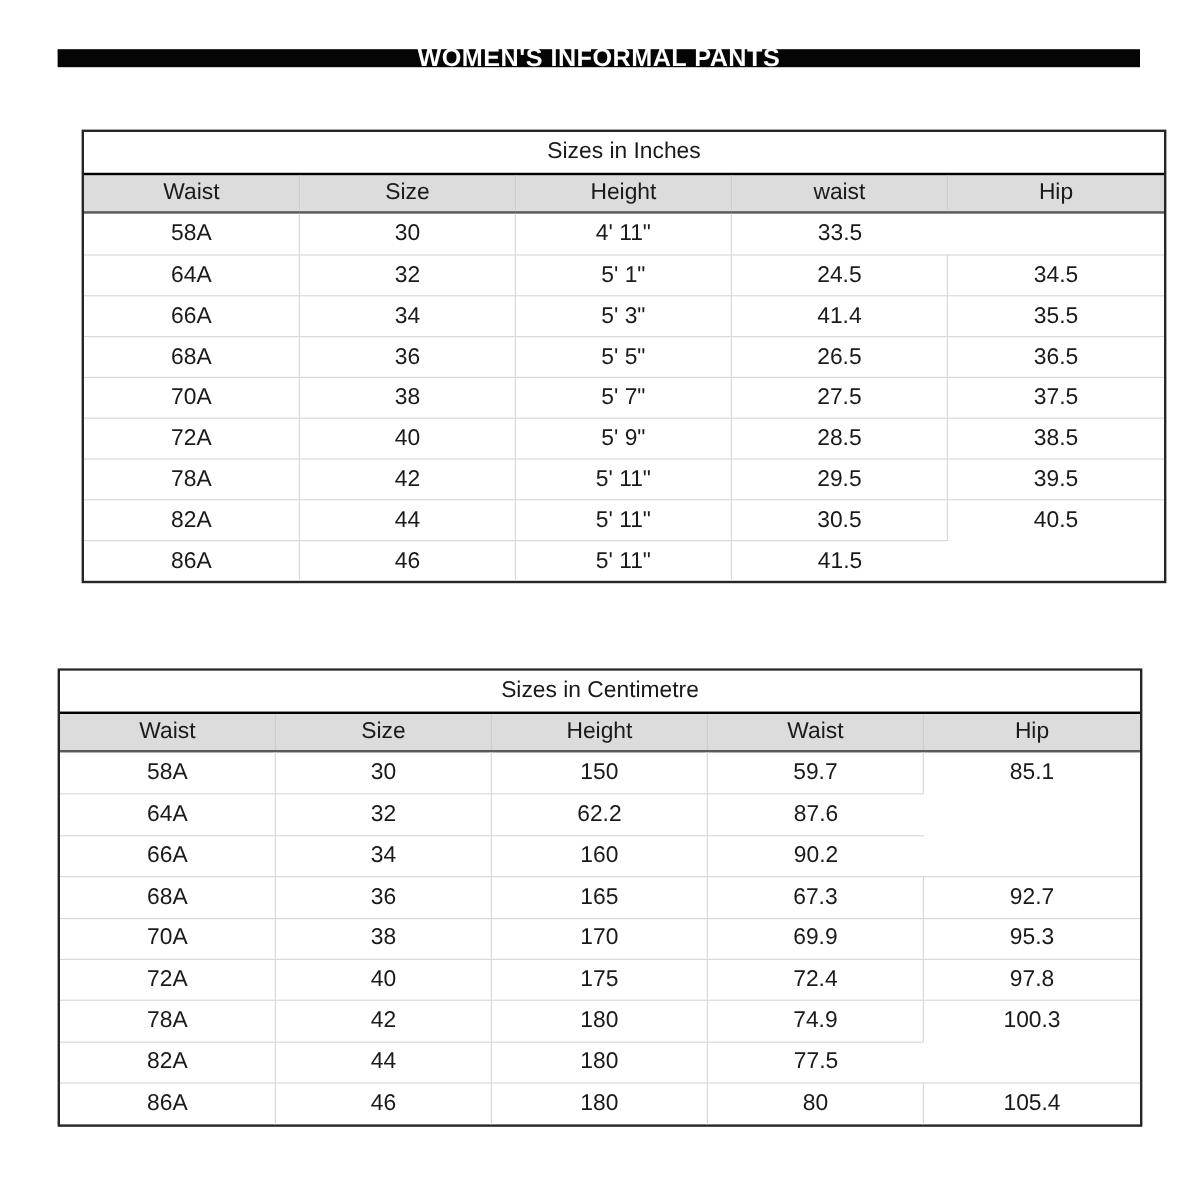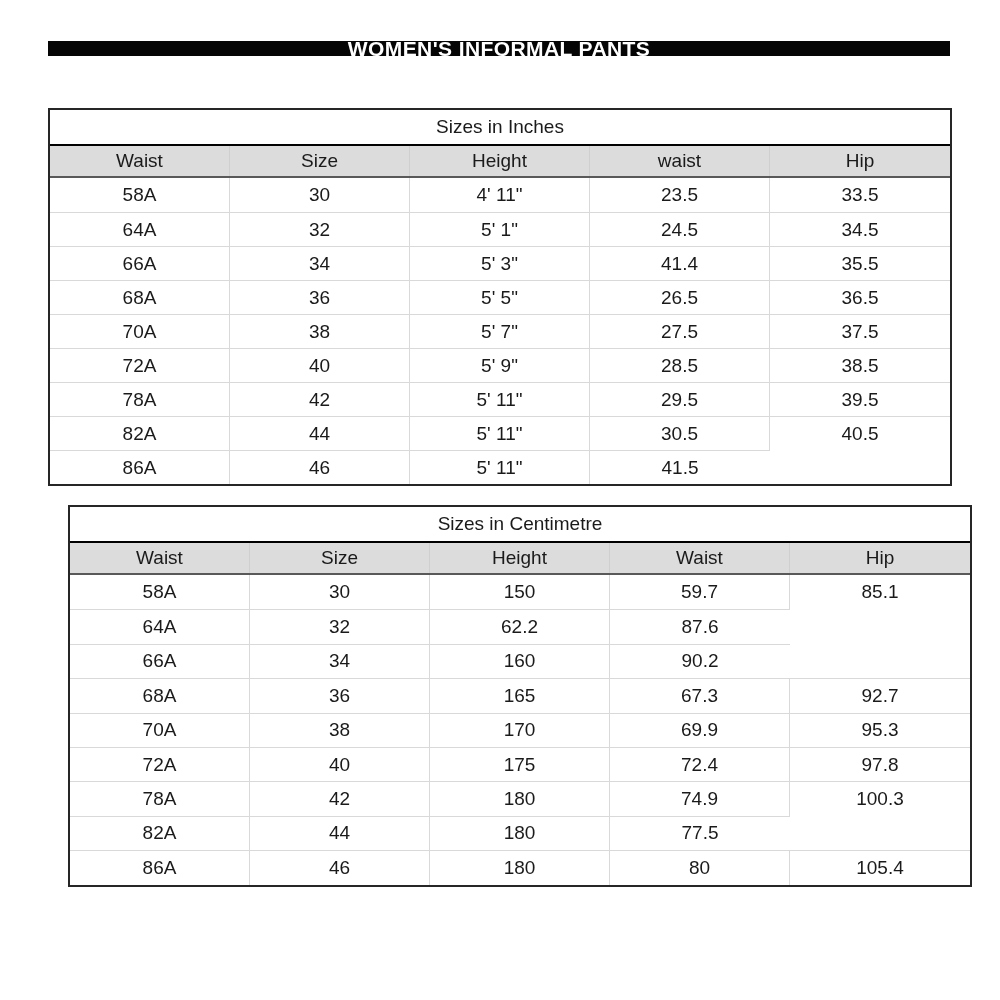--- a/index.html
+++ b/index.html
@@ -9,22 +9,22 @@
   }
   .banner{
     position:absolute;left:48px;top:41px;width:902px;height:15px;
     background:#050505;color:#ffffff;display:flex;align-items:center;justify-content:center;
     font-size:21px;font-weight:bold;letter-spacing:.4px;
   }
   .size-table{
     position:absolute;left:48px;width:900px;
     border:2px solid #262626;background:#ffffff;
   }
-  .size-table.t1{top:108px;--rh:34px;}
-  .size-table.t2{top:505px;margin-left:20px;--rh:34.4px;}
+  .size-table.t1{top:108px;margin-left:20px;--rh:34px;}
+  .size-table.t2{top:557px;--rh:34.4px;}
   .t-title{
     height:34px;display:flex;align-items:center;justify-content:center;
     font-size:19px;color:#1a1a1a;background:#ffffff;
   }
   .t-head{
     display:grid;grid-template-columns:repeat(5,1fr);
     background:#dcdcdc;border-top:2px solid #000000;border-bottom:2px solid #595959;
   }
   .t-head .cell{height:30px;}
   .t-body .trow{display:grid;grid-template-columns:repeat(5,1fr);}
@@ -50,21 +50,20 @@
       <div class="cell">Size</div>
       <div class="cell">Height</div>
       <div class="cell">waist</div>
       <div class="cell">Hip</div>
     </div>
   <div class="t-body">
       <div class="trow">
         <div class="cell">58A</div>
         <div class="cell">30</div>
         <div class="cell">4' 11"</div>
-        <div class="cell">23.5</div>
         <div class="cell">33.5</div>
       </div>
       <div class="trow">
         <div class="cell">64A</div>
         <div class="cell">32</div>
         <div class="cell">5' 1"</div>
         <div class="cell">24.5</div>
         <div class="cell">34.5</div>
       </div>
       <div class="trow">

